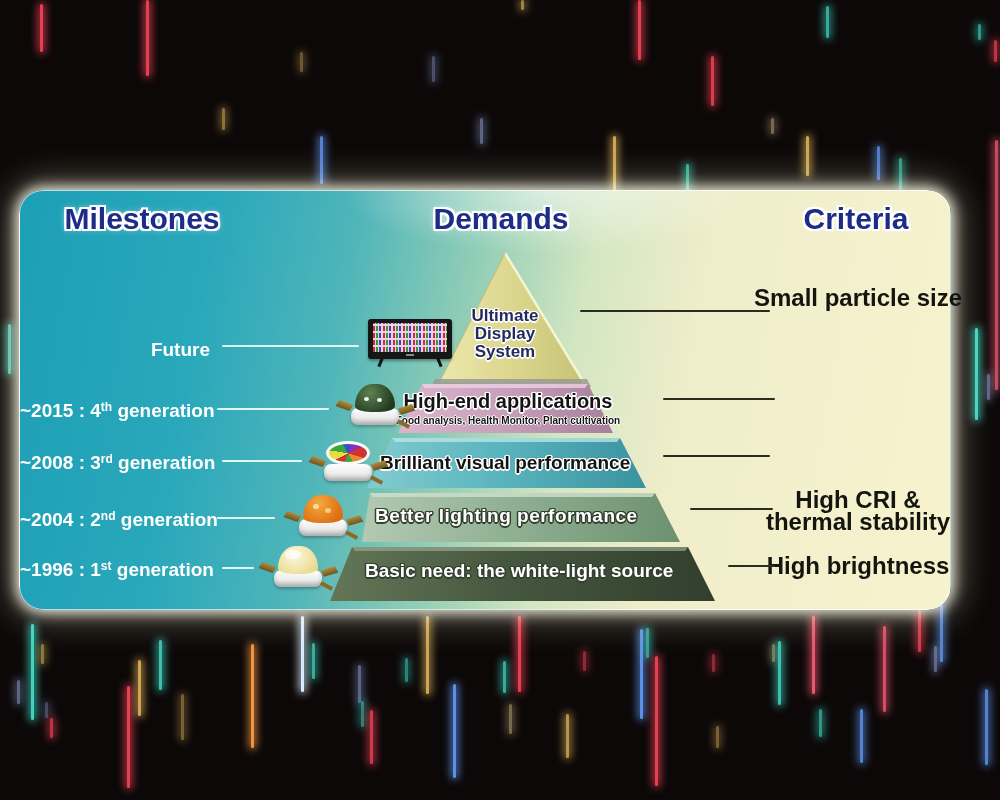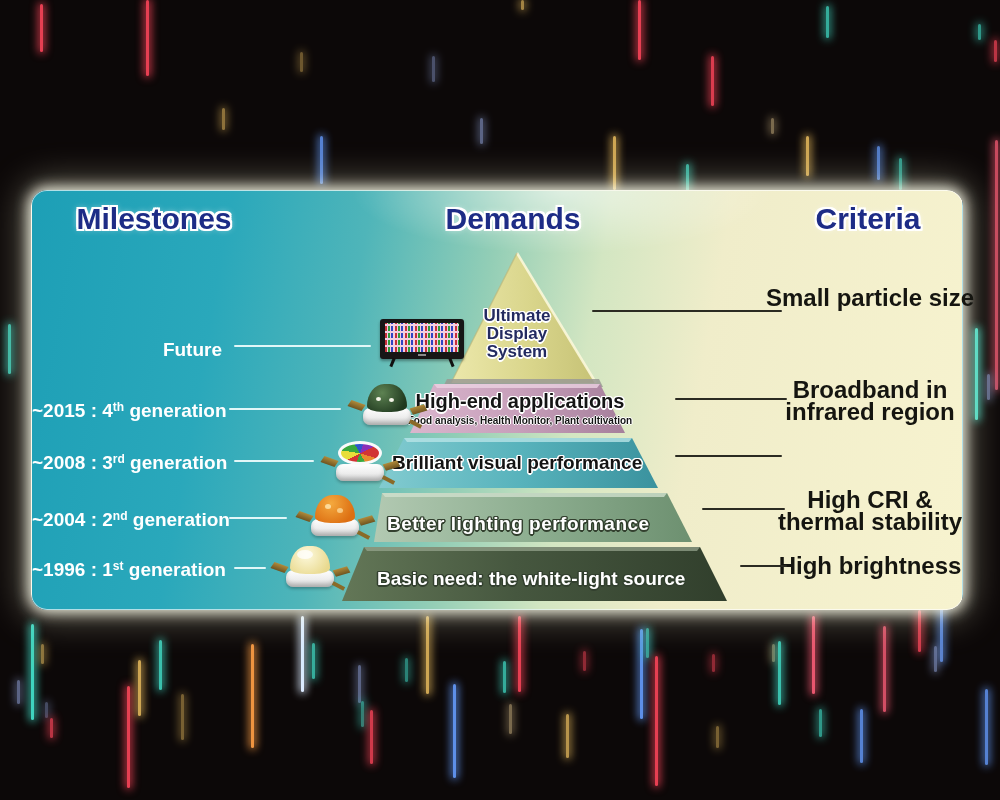--- a/index.html
+++ b/index.html
@@ -3,21 +3,21 @@
 <meta charset="utf-8">
 <style>
   html,body{margin:0;padding:0;}
   body{width:1000px;height:800px;background:#0c0808;font-family:"Liberation Sans",sans-serif;overflow:hidden;}
   #stage{position:relative;width:1000px;height:800px;background:#0c0808;overflow:hidden;}
 
   
   .streak{position:absolute;width:3px;border-radius:3px;z-index:1;}
 
   
-  #panel{position:absolute;left:31px;top:190px;width:930px;height:418px;border-radius:16px;z-index:2;
+  #panel{position:absolute;left:19px;top:190px;width:930px;height:418px;border-radius:24px;z-index:2;
     background:linear-gradient(100deg,#1d9fb6 0%,#2aa8bb 20%,#4fb5b9 34%,#93ceb6 47%,#d3e6c2 58%,#f0edca 70%,#f7f3cf 100%);
     box-shadow:0 0 14px 3px rgba(255,255,238,.9),0 0 36px 8px rgba(255,255,214,.35);
     border:1px solid rgba(255,255,255,.65);}
   #panel::before{content:"";position:absolute;inset:0;border-radius:15px;
     background:radial-gradient(ellipse 300px 90px at 57% 0%,rgba(255,255,255,.55),rgba(255,255,255,0) 70%);
     pointer-events:none;}
 
   
   .hdr{position:absolute;top:11px;transform:translateX(-50%);font-size:30px;font-weight:bold;color:#1d2c86;white-space:nowrap;
     text-shadow:-2px -2px 0 #fff,2px -2px 0 #fff,-2px 2px 0 #fff,2px 2px 0 #fff,0 -2px 0 #fff,0 2px 0 #fff,-2px 0 0 #fff,2px 0 0 #fff,0 0 7px rgba(255,255,255,.9);}
@@ -29,21 +29,21 @@
   #pyr{position:absolute;left:0;top:0;width:930px;height:418px;}
 
   
   .ptxt{position:absolute;text-align:center;white-space:nowrap;}
   .ultimate{left:420px;top:116px;width:130px;font-size:17px;font-weight:bold;color:#232a60;line-height:18px;
     text-shadow:-1.5px 0 0 #fff,1.5px 0 0 #fff,0 -1.5px 0 #fff,0 1.5px 0 #fff,1px 1px 0 #fff,-1px -1px 0 #fff,1px -1px 0 #fff,-1px 1px 0 #fff;}
   .ultimate span{display:block;}
   .dark-on-white{color:#141414;font-weight:bold;
     text-shadow:-1.5px 0 0 #fff,1.5px 0 0 #fff,0 -1.5px 0 #fff,0 1.5px 0 #fff,1px 1px 0 #fff,-1px -1px 0 #fff,1px -1px 0 #fff,-1px 1px 0 #fff;}
   .white-on-dark{color:#fff;font-weight:bold;
-    text-shadow:-1.5px 0 0 #33402f,1.5px 0 0 #33402f,0 -1.5px 0 #33402f,0 1.5px 0 #33402f,1px 1px 0 #33402f,-1px -1px 0 #33402f,1px -1px 0 #33402f,-1px 1px 0 #33402f;margin-top:8px;}
+    text-shadow:-1.5px 0 0 #33402f,1.5px 0 0 #33402f,0 -1.5px 0 #33402f,0 1.5px 0 #33402f,1px 1px 0 #33402f,-1px -1px 0 #33402f,1px -1px 0 #33402f,-1px 1px 0 #33402f;}
   .b-label0{left:378px;top:199px;width:220px;font-size:20px;text-align:center;}
   .b-sub{left:368px;top:224px;width:240px;font-size:10px;font-weight:bold;color:#141414;
     text-shadow:-1px 0 0 #fff,1px 0 0 #fff,0 -1px 0 #fff,0 1px 0 #fff;}
   .b-label1{left:360px;top:261px;width:250px;font-size:19px;}
   .b-label2{left:355px;top:314px;width:250px;font-size:19px;letter-spacing:.5px;}
   .b-label3{left:345px;top:369px;width:280px;font-size:19px;}
 
   
   .m-label{position:absolute;left:0;width:190px;text-align:right;color:#fff;font-size:19px;font-weight:bold;white-space:nowrap;line-height:26px;}
   .m-label .sup{font-size:12px;vertical-align:6px;margin-top:20px;}
@@ -273,24 +273,20 @@
       <div class="led-wing led-wing-l"></div>
       <div class="led-wing led-wing-r"></div>
       <div class="led-base"></div>
       <div class="led-dome"></div>
       <div class="led-lead"></div>
     </div>
 
     <div class="c-label c0">
         <span>Small particle size</span>
       </div>
-    <div class="c-label c1">
-        <span>Broadband in</span>
-        <span>infrared region</span>
-      </div>
     <div class="c-label c3">
         <span>High CRI &amp;</span>
         <span>thermal stability</span>
       </div>
     <div class="c-label c4">
         <span>High brightness</span>
         <span></span>
       </div>
 
     <div class="c-line cl0"></div>

